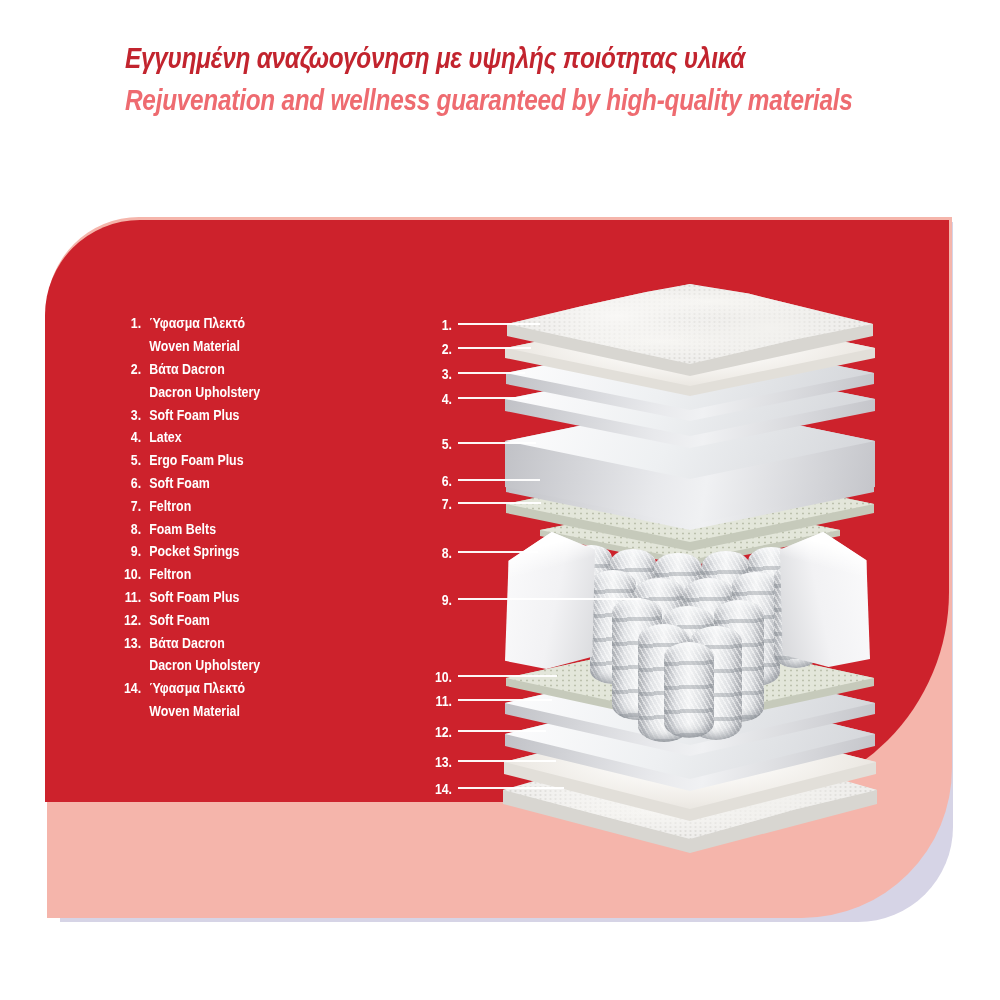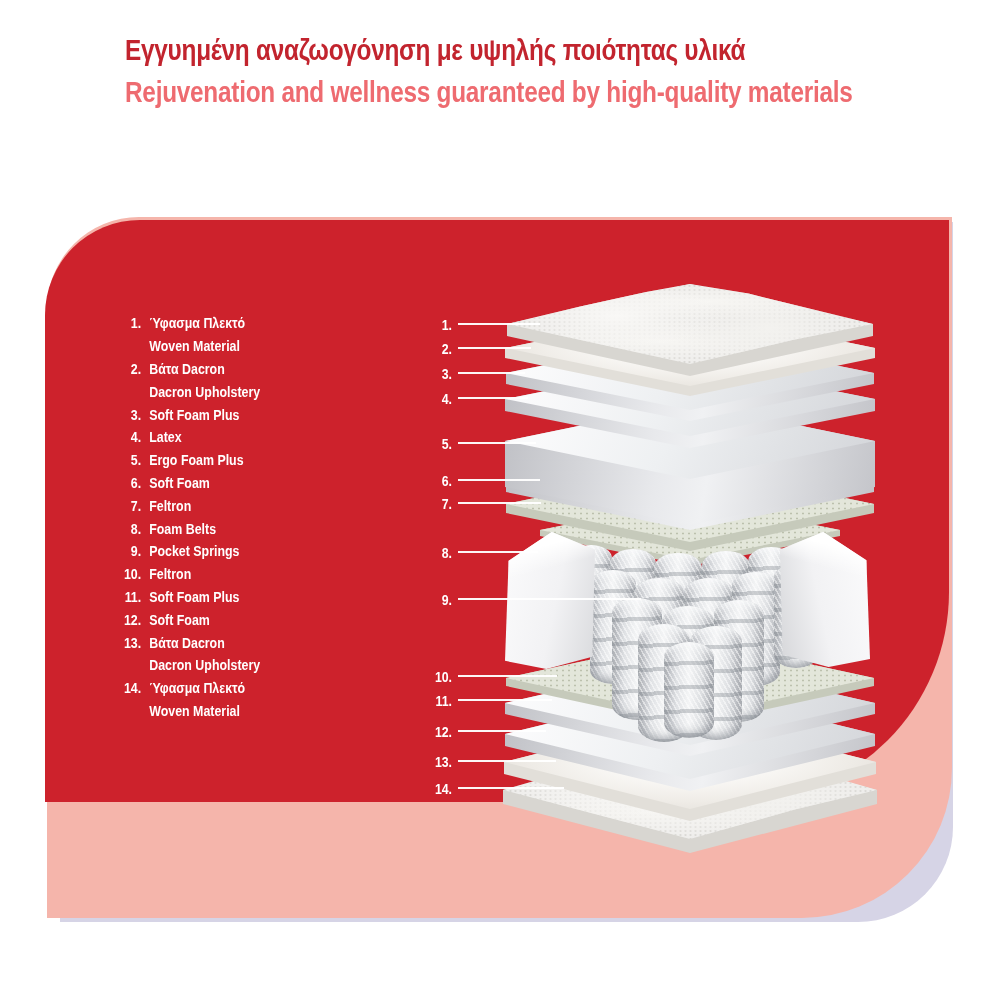--- a/index.html
+++ b/index.html
@@ -8,21 +8,21 @@
 
   
   .bg-lavender{position:absolute;left:60px;top:222px;width:893px;height:700px;
                border-radius:90px 0 95px 0;z-index:1;}
   .bg-salmon{position:absolute;left:47px;top:217px;width:905px;height:701px;
              border-radius:92px 0 150px 0;z-index:2;}
   .bg-red{position:absolute;left:45px;top:220px;width:904px;height:582px;
           border-radius:95px 0 210px 0;z-index:3;}
 
   
-  .header{position:absolute;left:125px;top:34px;z-index:4;}
+  .header{position:absolute;left:125px;top:42px;z-index:4;font-style:italic;}
   .title-el{margin:0;font-size:29px;font-weight:bold;white-space:nowrap;
             transform:scaleX(.84);transform-origin:0 0;letter-spacing:-.3px;}
   .title-en{margin:9px 0 0 0;font-size:29px;font-weight:bold;white-space:nowrap;
             transform:scaleX(.84);transform-origin:0 0;letter-spacing:-.3px;}
 
   
   .legend{position:absolute;left:122px;top:312px;z-index:10;
           transform:scaleX(.8);transform-origin:0 0;}
   .legend-line{display:flex;height:22.8px;align-items:center;white-space:nowrap;}
   .lnum{width:24px;text-align:right;font-size:15.5px;font-weight:bold;color:#fff;flex:none;}

